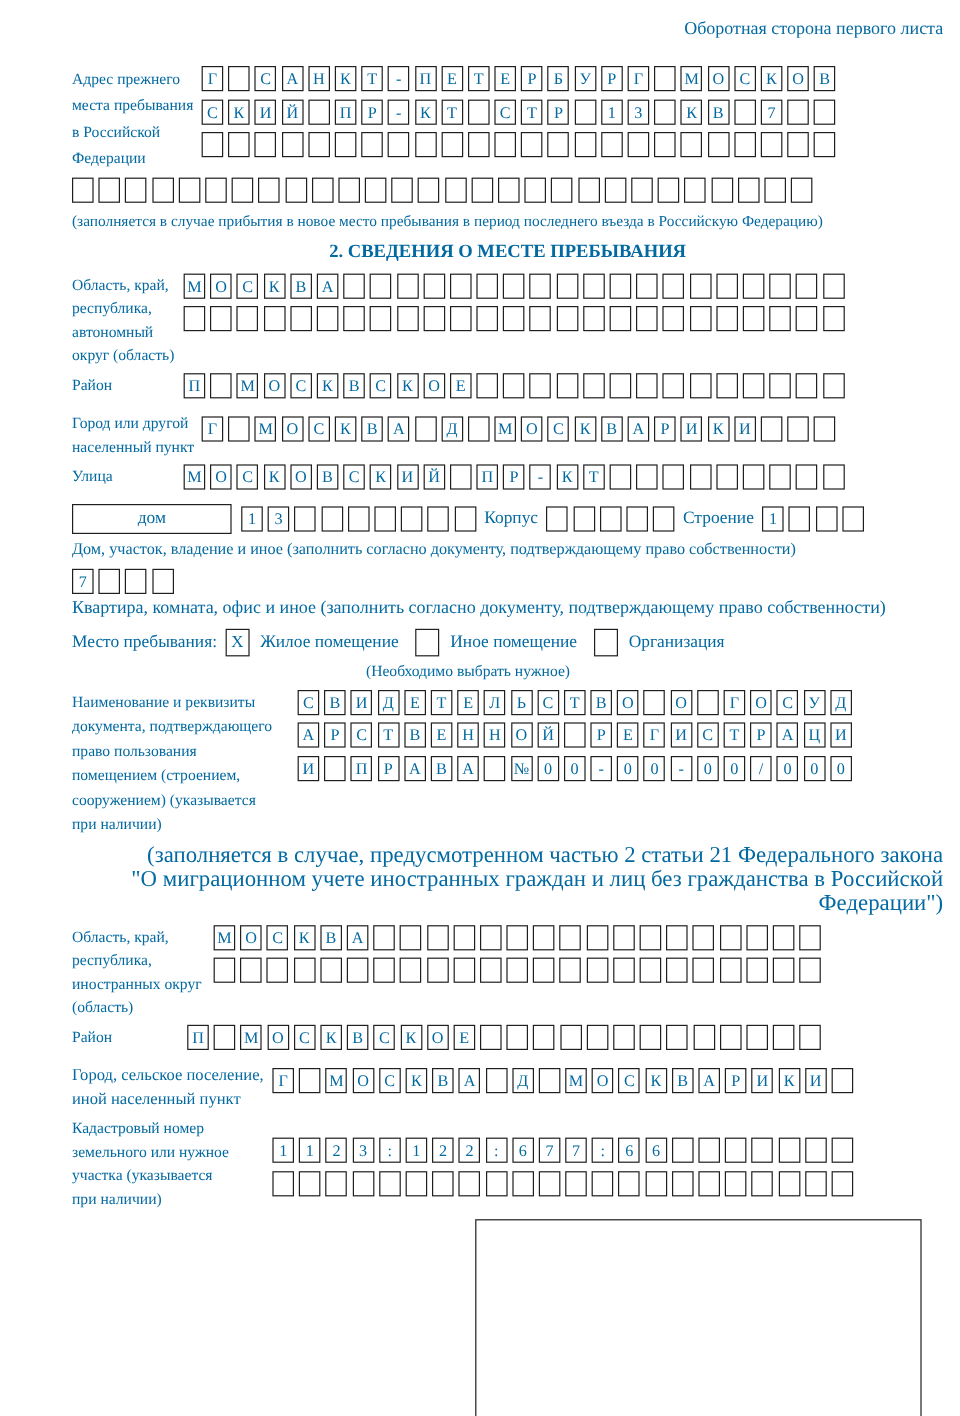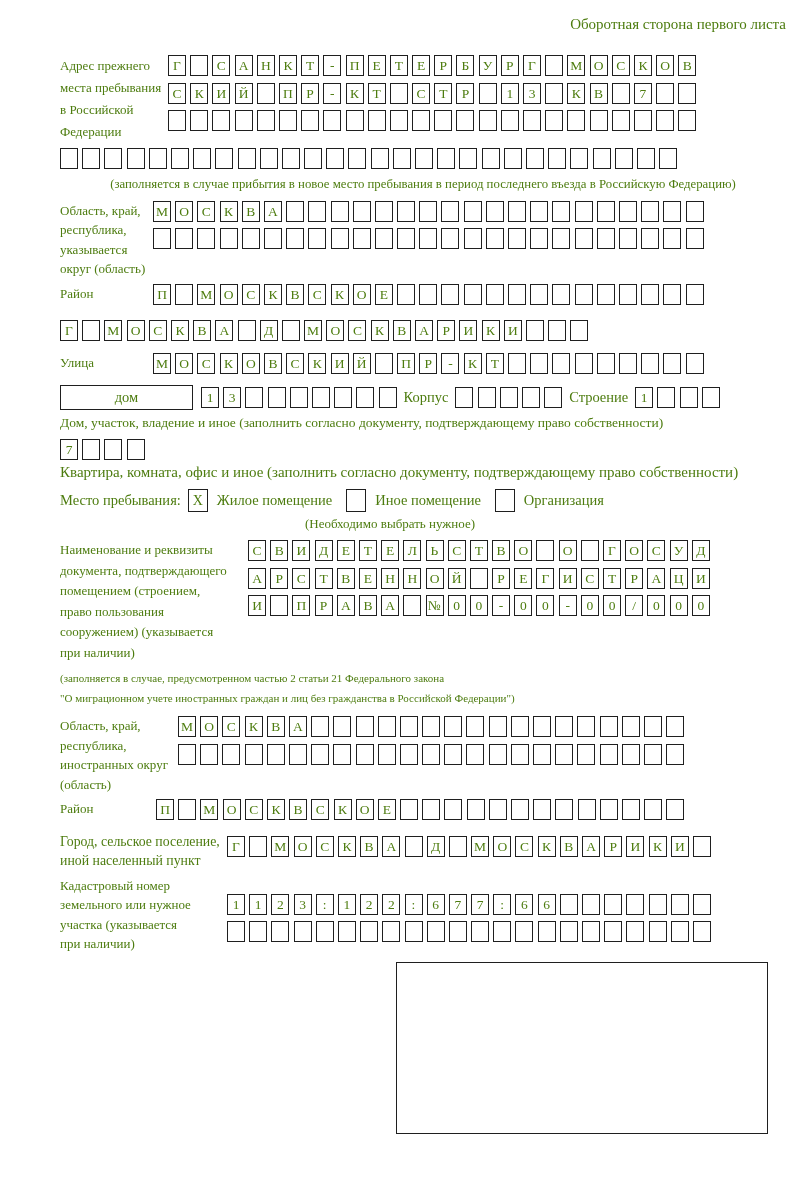--- a/index.html
+++ b/index.html
@@ -1,21 +1,21 @@
 <!DOCTYPE html>
 <html><head>
 <meta charset="utf-8">
 <style>
   * { margin:0; padding:0; box-sizing:border-box; }
   html,body { background:#ffffff; }
   .page {
     position:relative;
     width:800px; height:1180px;
     background:#ffffff;
-    color:#4d7c0f;
+    color:#0369a1;
     font-family:"Liberation Serif","DejaVu Serif",serif;
     padding:16px 14px 0 60px;
     overflow:hidden;
   }
   .hdr-note { text-align:right; font-size:15px; margin-bottom:22px; }
 
   .field { display:flex; margin-bottom:5px; }
   .label { font-size:13px; line-height:19.5px; }
   .label div { white-space:nowrap; }
   .lbl-108 { flex:0 0 108px; }
@@ -28,21 +28,21 @@
 
   .cellrow { display:flex; gap:4.2px; margin-bottom:6.5px; }
   .cell {
     flex:0 0 auto;
     width:18px; height:21px;
     border:1.7px solid #1f1f1f;
     font-size:13.5px; line-height:19px;
     text-align:center;
   }
   .note { font-size:12.8px; line-height:17px; }
-  .center { text-align:center; }
+  .center { text-align:left; }
   .sec-title { text-align:center; font-weight:bold; font-size:15.5px; margin:8px 0 9px; }
 
   .inline-row { display:flex; align-items:center; margin-bottom:4px; }
   .widebox {
     border:1.7px solid #1f1f1f;
     height:25px; line-height:22px;
     text-align:center; font-size:14.5px;
     flex:0 0 auto;
   }
   .wb-dom { width:133px; margin-right:8px; }
@@ -50,21 +50,21 @@
   .inline-lbl { font-size:14.5px; margin:0 7px; white-space:nowrap; }
   .chk {
     flex:0 0 auto;
     width:20px; height:23px;
     border:1.7px solid #1f1f1f;
     text-align:center; line-height:21px; font-size:14px;
   }
   .opt-name { font-size:14.5px; margin:0 14px 0 9px; white-space:nowrap; }
   .mesto-note { font-size:13px; text-align:center; width:420px; margin:2px 0 8px 120px; }
 
-  .fact-note { font-size:11px; line-height:20px; text-align:left; }
+  .fact-note { font-size:19px; line-height:20px; text-align:right; }
   .stamp-wrap { margin-top:8px; }
   .stamp-box {
     width:372px; height:172px;
     border:1.7px solid #1f1f1f;
     margin-left:auto; margin-right:18px;
   }
   .mt4{margin-top:4px;} .mt18{margin-top:18px;}
   .mb8{margin-bottom:8px;}
 </style>
 </head>
@@ -187,26 +187,27 @@
       <span class="cell"></span>
       <span class="cell"></span>
       <span class="cell"></span>
       <span class="cell"></span>
       <span class="cell"></span>
       <span class="cell"></span>
       <span class="cell"></span>
     </div>
   <div class="note center mb8">(заполняется в случае прибытия в новое место пребывания в период последнего въезда в Российскую Федерацию)</div>
 
+  <div class="sec-title">2. СВЕДЕНИЯ О МЕСТЕ ПРЕБЫВАНИЯ</div>
 
   <div class="field">
     <div class="label lbl-93">
       <div>Область, край,</div>
       <div>республика,</div>
-      <div>указывается</div>
+      <div>автономный</div>
       <div>округ (область)</div>
     </div>
     <div class="rows">
       <div class="cellrow">
           <span class="cell">М</span>
           <span class="cell">О</span>
           <span class="cell">С</span>
           <span class="cell">К</span>
           <span class="cell">В</span>
           <span class="cell">А</span>
@@ -287,20 +288,24 @@
           <span class="cell"></span>
           <span class="cell"></span>
           <span class="cell"></span>
           <span class="cell"></span>
           <span class="cell"></span>
         </div>
     </div>
   </div>
 
   <div class="field">
+    <div class="label lbl-108">
+      <div>Город или другой</div>
+      <div>населенный пункт</div>
+    </div>
     <div class="rows mt4">
       <div class="cellrow">
           <span class="cell">Г</span>
           <span class="cell"></span>
           <span class="cell">М</span>
           <span class="cell">О</span>
           <span class="cell">С</span>
           <span class="cell">К</span>
           <span class="cell">В</span>
           <span class="cell">А</span>
@@ -406,22 +411,22 @@
     <div class="opt-name">Иное помещение</div>
     <div class="chk"></div>
     <div class="opt-name">Организация</div>
   </div>
   <div class="mesto-note">(Необходимо выбрать нужное)</div>
 
   <div class="field">
     <div class="label lbl-188" style="line-height:20.5px;">
       <div>Наименование и реквизиты</div>
       <div>документа, подтверждающего</div>
+      <div>право пользования</div>
       <div>помещением (строением,</div>
-      <div>право пользования</div>
       <div>сооружением) (указывается</div>
       <div>при наличии)</div>
     </div>
     <div class="rows">
       <div class="cellrow">
           <span class="cell">С</span>
           <span class="cell">В</span>
           <span class="cell">И</span>
           <span class="cell">Д</span>
           <span class="cell">Е</span>

